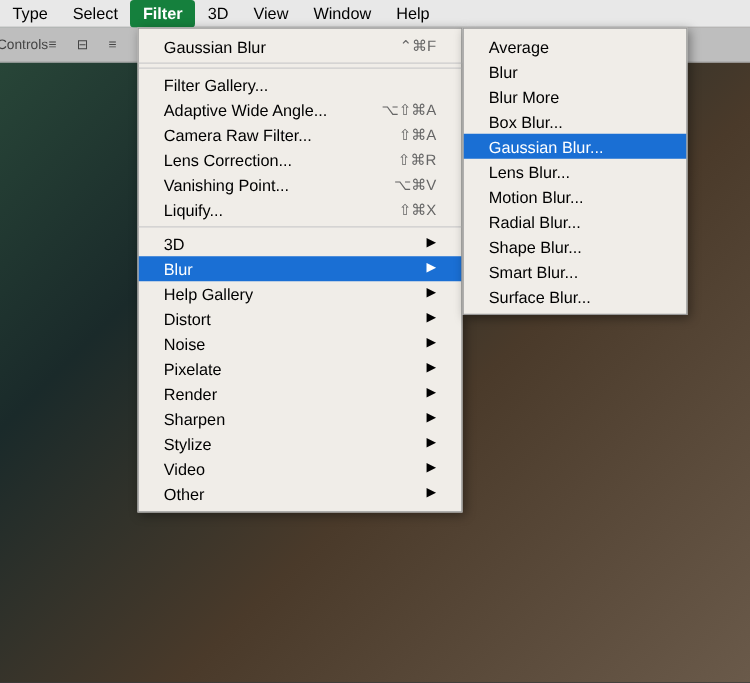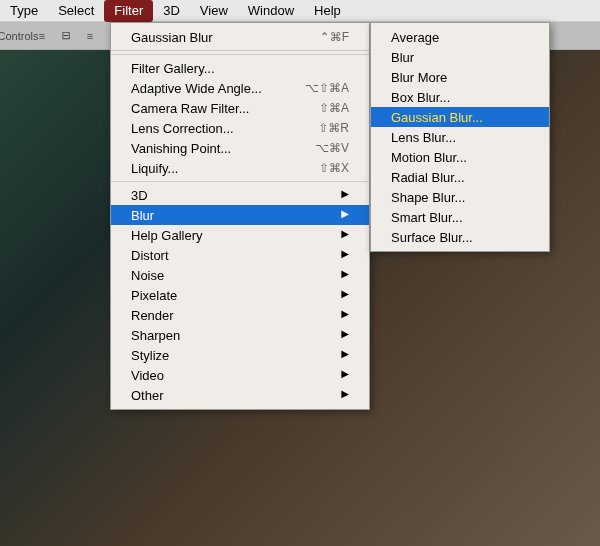--- a/index.html
+++ b/index.html
@@ -37,23 +37,24 @@
     }
     .menubar-item {
       padding: 0 10px;
       height: 22px;
       line-height: 22px;
       cursor: default;
       font-size: 13px;
       color: #000;
     }
     .menubar-item.active {
-      background: #7f1d1d;
+      background: #15803d;
       color: #fff;
       border-radius: 3px;
+      font-weight: bold;
     }
 
     
     .toolbar {
       position: absolute;
       top: 22px; left: 0;
       width: 600px;
       height: 28px;
       background: #bebebe;
       border-bottom: 1px solid #aaa;
@@ -127,21 +128,21 @@
       border: 1px solid #999;
       box-shadow: 2px 2px 8px rgba(0,0,0,0.4);
       z-index: 300;
       padding: 4px 0;
     }
     .blur-submenu .menu-item {
       height: 20px;
     }
     .blur-submenu .menu-item.highlighted {
       background: #1a6fd4;
-      color: #fde047;
+      color: #ffffff;
     }
   </style>
 </head>
 <body>
 
 <div class="bg-image"></div>
 
 <div class="menubar">
   <div class="menubar-item">Type</div>
   <div class="menubar-item">Select</div>

